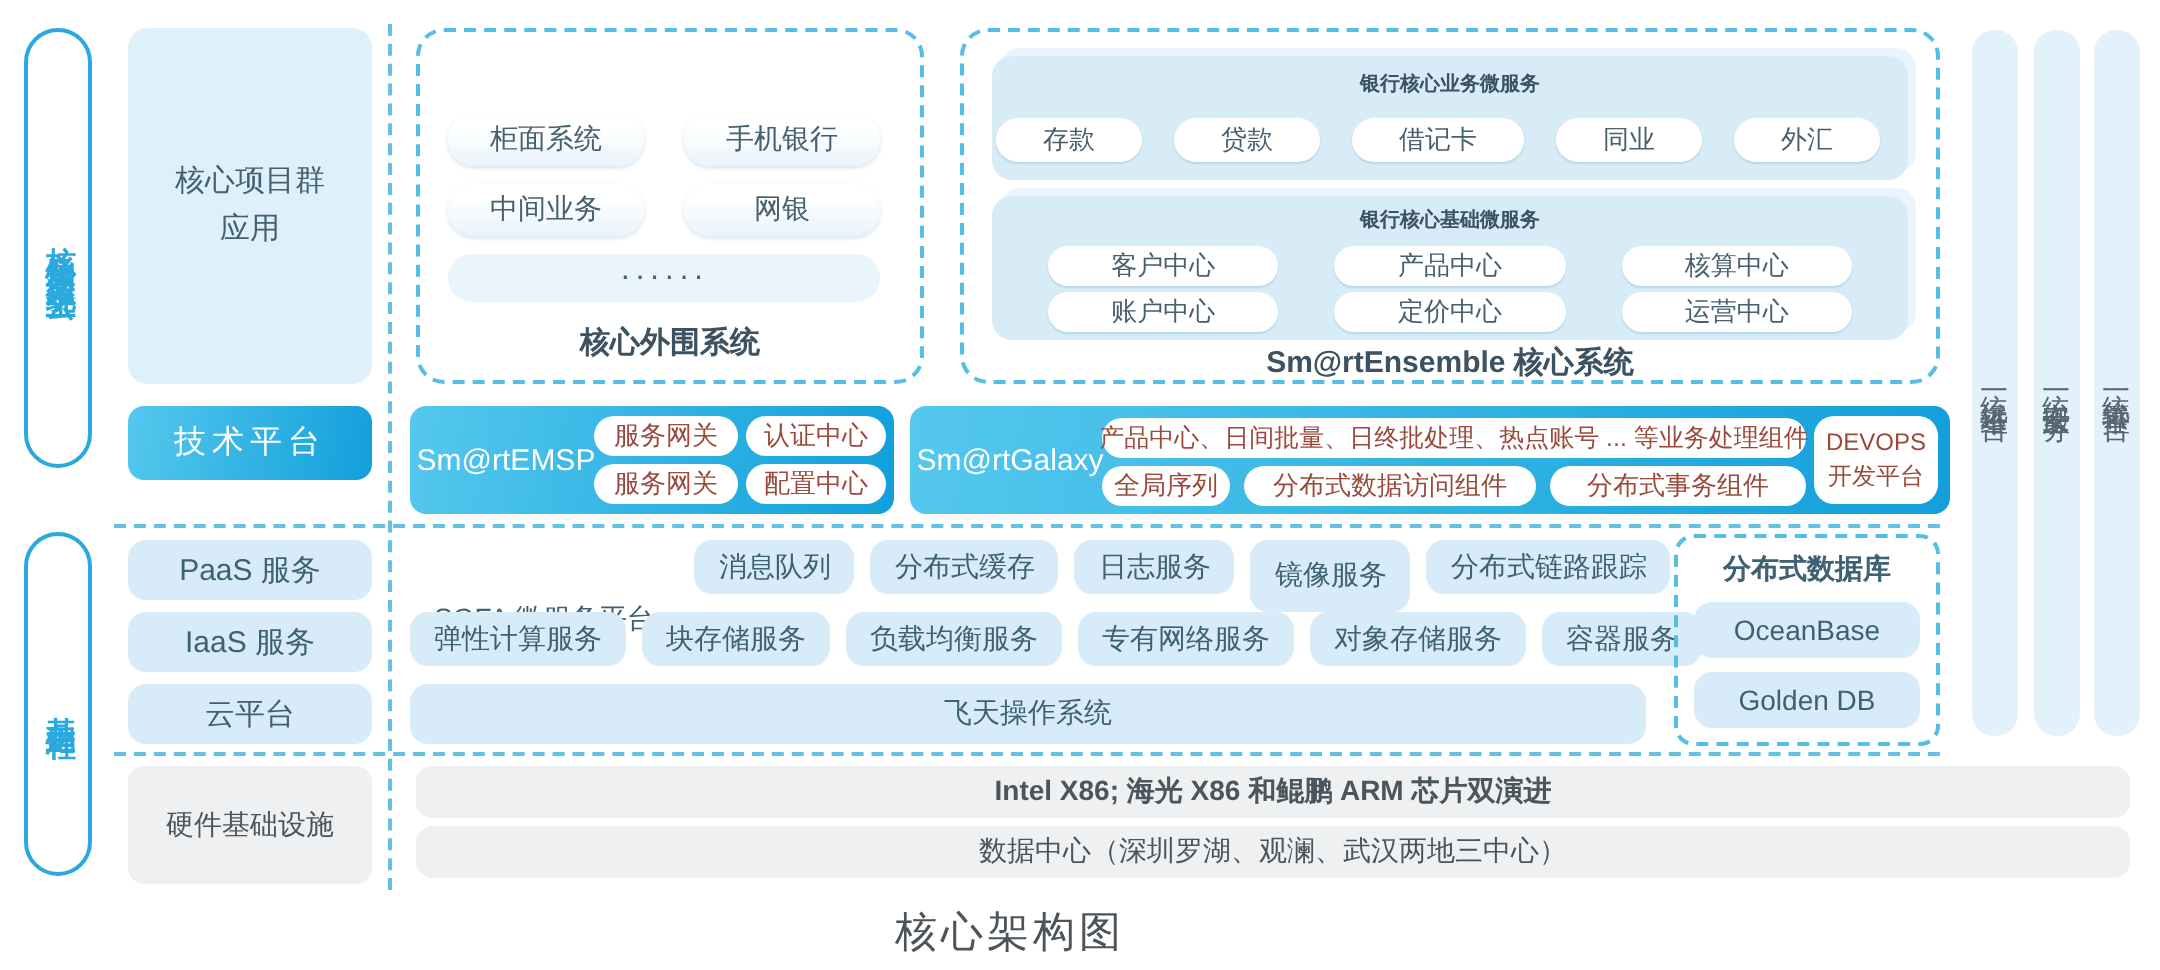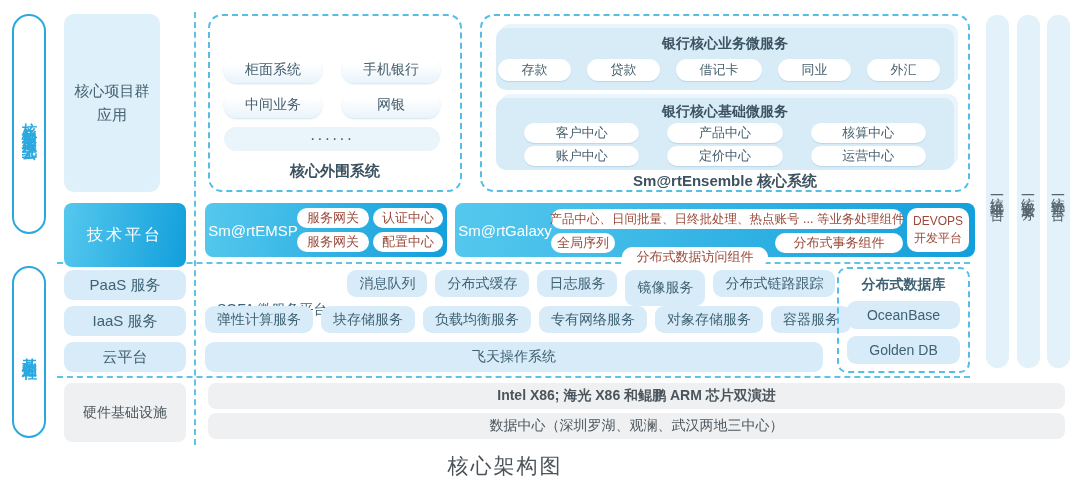--- a/index.html
+++ b/index.html
@@ -50,21 +50,21 @@
   .chip-red { background:#ffffff; color:#9A4A3B; font-size:13px; border-radius:10px; }
   .chip-light { background:#D7ECF8; color:#3E6173; font-size:14px; border-radius:9px; }
   .chip-gray { background:#EFF0F1; color:#4B555C; font-size:14px; border-radius:8px; }
 
   .section-label { position:absolute; width:100%; text-align:center; font-weight:bold; font-size:15px; color:#3D5260; }
 
   .stack-card {
     position:absolute; background:#D8ECF8; border-radius:10px;
     box-shadow:4px -4px 0 0 #E9F4FC;
   }
-  .stack-title { text-align:center; font-weight:bold; font-size:14px; color:#3C5362; }
+  .stack-title { text-align:center; font-weight:bold; font-size:10px; color:#3C5362; }
   .pill-row { position:absolute; display:flex; }
   .pill-row .chip { flex:1 1 auto; }
 
   .right-bar {
     position:absolute; width:23px; background:#E3F2FA; border-radius:11px;
     color:#57666E; font-size:14px; writing-mode:vertical-lr; letter-spacing:2px;
     display:flex; align-items:center; justify-content:center;
   }
 
   .fig-title { position:absolute; text-align:center; font-size:21px; color:#4C5459; letter-spacing:2px; }
@@ -74,25 +74,25 @@
 
 <div class="canvas">
 
   <div class="v-rail" style="left:12px; top:14px; width:34px; height:220px;">核心及周边系统上云</div>
   <div class="v-rail" style="left:12px; top:266px; width:34px; height:172px;">基础工程</div>
 
   <div class="dash-v" style="left:194px; top:12px; height:433px;"></div>
   <div class="dash-h" style="left:57px; top:262px; width:913px;"></div>
   <div class="dash-h" style="left:57px; top:376px; width:913px;"></div>
 
-  <div class="box-lightblue" style="left:64px; top:14px; width:96px; height:178px;">
+  <div class="box-lightblue" style="left:64px; top:14px; width:122px; height:178px;">
     <span>核心项目群</span>
     <span>应用</span>
   </div>
-  <div class="grad grad-label" style="left:64px; top:203px; width:122px; height:64px;">技术平台</div>
+  <div class="grad grad-label" style="left:64px; top:203px; width:122px; height:37px;">技术平台</div>
 
   <div class="dashed-box" style="left:208px; top:14px; width:254px; height:178px;">
     <div class="chip chip-white" style="position:absolute; left:14px; top:41px; width:98px; height:26px;">柜面系统</div>
     <div class="chip chip-white" style="position:absolute; left:132px; top:41px; width:98px; height:26px;">手机银行</div>
     <div class="chip chip-white" style="position:absolute; left:14px; top:76px; width:98px; height:26px;">中间业务</div>
     <div class="chip chip-white" style="position:absolute; left:132px; top:76px; width:98px; height:26px;">网银</div>
     <div class="chip" style="position:absolute; left:14px; top:111px; width:216px; height:24px; background:#E9F4FB; color:#47606E; font-size:16px; letter-spacing:2px; border-radius:12px;">······</div>
     <div class="section-label" style="top:146px;">核心外围系统</div>
   </div>
 
@@ -130,21 +130,21 @@
     <div class="chip chip-red" style="position:absolute; left:92px; top:5px;  width:72px; height:20px;">服务网关</div>
     <div class="chip chip-red" style="position:absolute; left:168px; top:5px; width:70px; height:20px;">认证中心</div>
     <div class="chip chip-red" style="position:absolute; left:92px; top:29px; width:72px; height:20px;">服务网关</div>
     <div class="chip chip-red" style="position:absolute; left:168px; top:29px; width:70px; height:20px;">配置中心</div>
   </div>
 
   <div class="grad" style="left:455px; top:203px; width:520px; height:54px;">
     <div style="position:absolute; left:6px; top:0; width:88px; height:54px; display:flex; align-items:center; justify-content:center; font-size:15px;">Sm@rtGalaxy</div>
     <div class="chip chip-red" style="position:absolute; left:96px; top:6px; width:352px; height:20px; font-size:12.5px;">产品中心、日间批量、日终批处理、热点账号 ... 等业务处理组件</div>
     <div class="chip chip-red" style="position:absolute; left:96px;  top:30px; width:64px;  height:20px;">全局序列</div>
-    <div class="chip chip-red" style="position:absolute; left:167px; top:44px; width:146px; height:20px;">分布式数据访问组件</div>
+    <div class="chip chip-red" style="position:absolute; left:167px; top:30px; width:146px; height:20px;">分布式数据访问组件</div>
     <div class="chip chip-red" style="position:absolute; left:320px; top:30px; width:128px; height:20px;">分布式事务组件</div>
     <div class="chip chip-red" style="position:absolute; left:452px; top:5px; width:62px; height:44px; flex-direction:column; line-height:1.45; font-size:12px;">
       <span>DEVOPS</span>
       <span>开发平台</span>
     </div>
   </div>
 
   <div class="chip chip-light" style="position:absolute; left:64px; top:270px; width:122px; height:30px; font-size:15px;">PaaS 服务</div>
   <div class="chip chip-light" style="position:absolute; left:64px; top:306px; width:122px; height:30px; font-size:15px;">IaaS 服务</div>
   <div class="chip chip-light" style="position:absolute; left:64px; top:342px; width:122px; height:30px; font-size:15px;">云平台</div>

